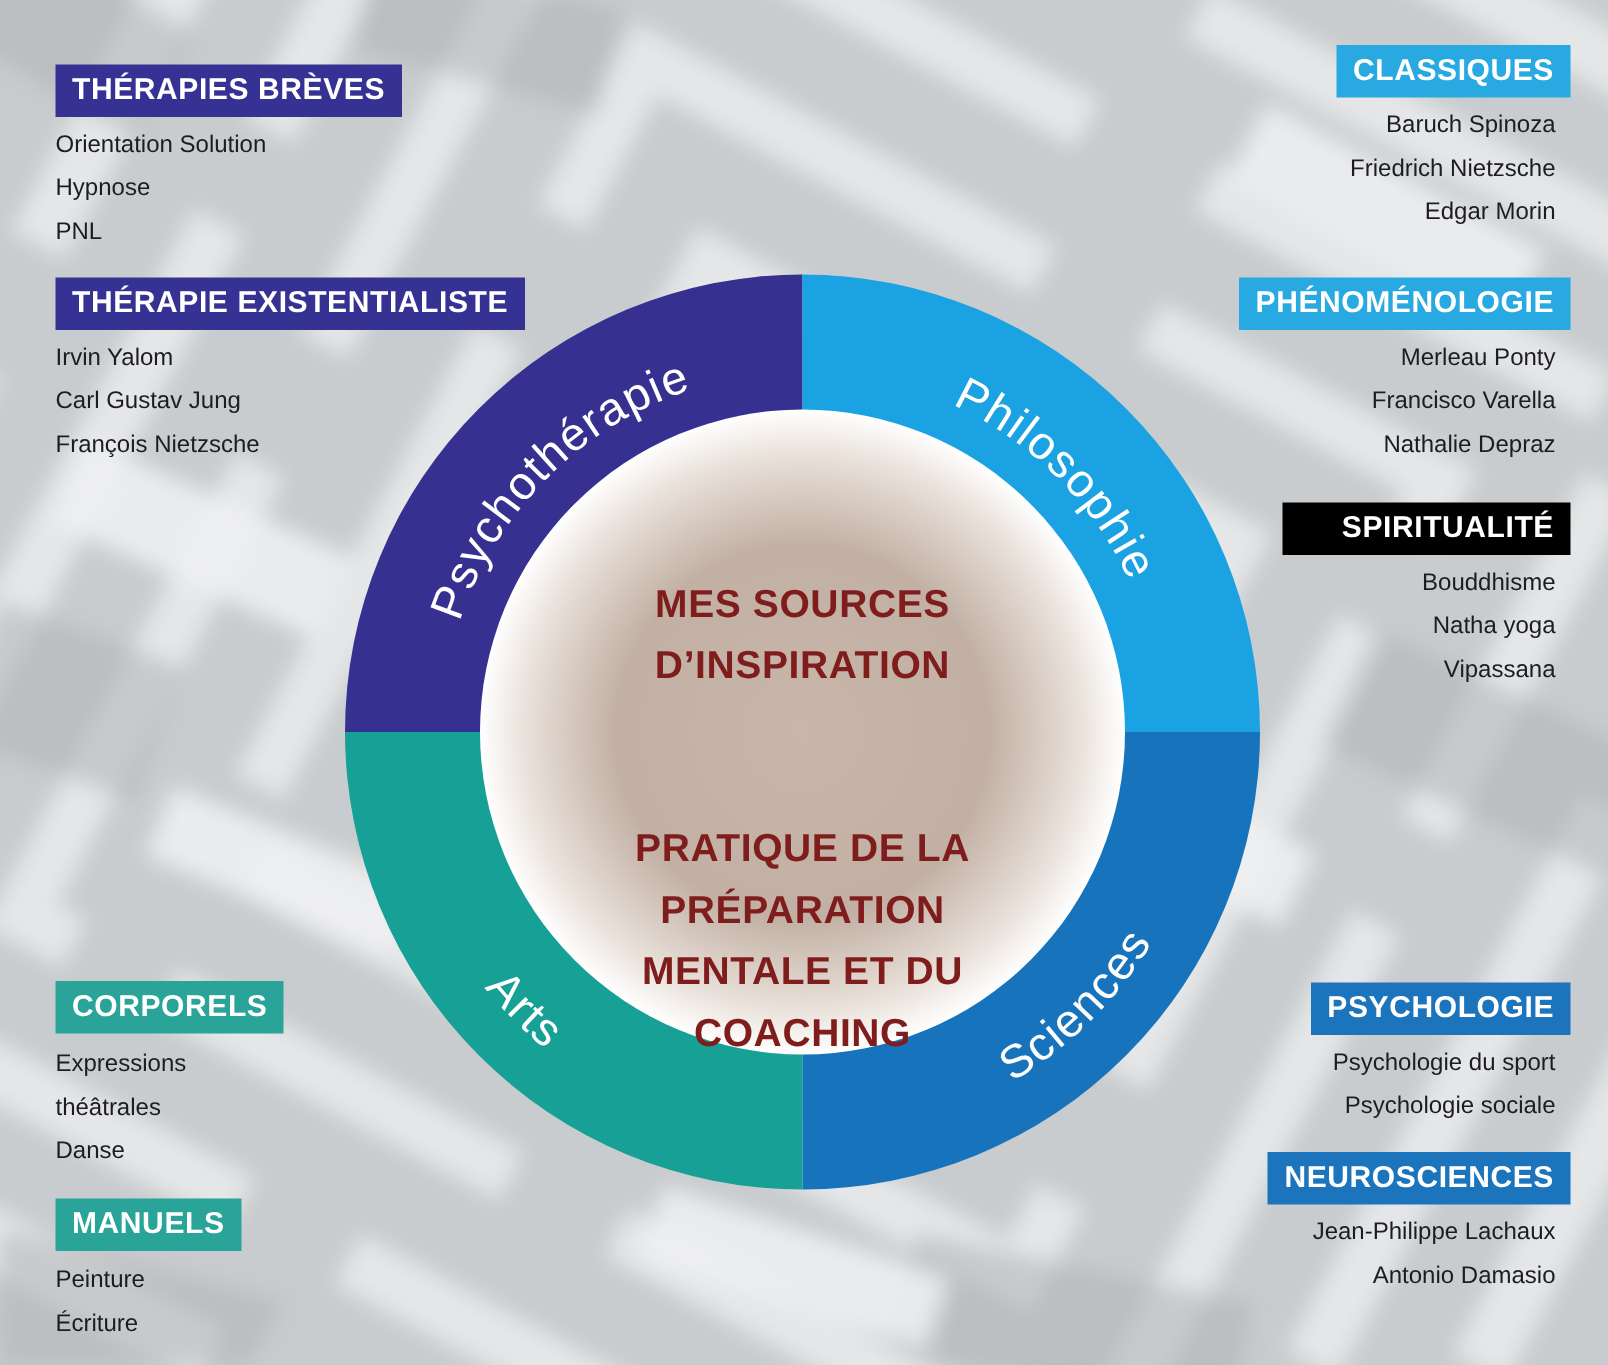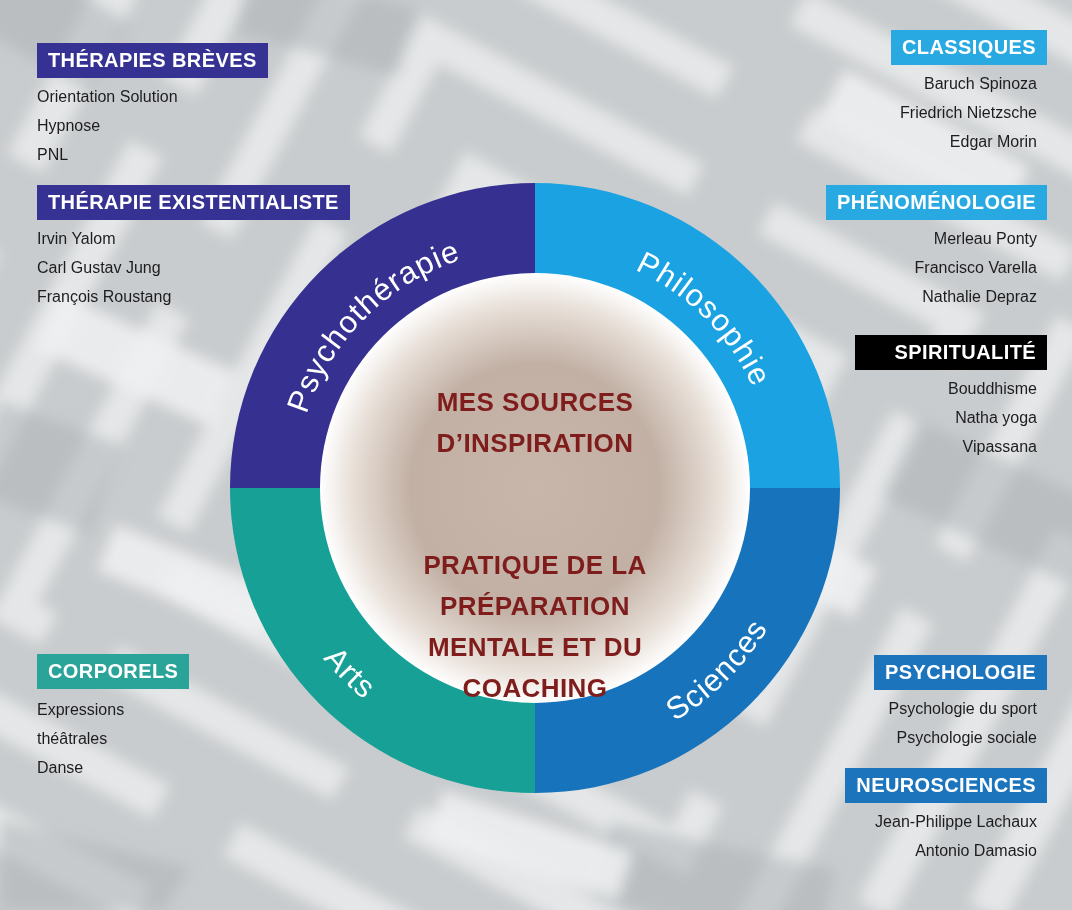--- a/index.html
+++ b/index.html
@@ -119,32 +119,39 @@
         <div>Hypnose</div>
         <div>PNL</div>
       </div>
   </div>
 
   <div class="group left" style="left:37px;top:185px">
     <div class="hdr" style="background-color: rgb(54, 50, 147);">THÉRAPIE EXISTENTIALISTE</div>
     <div class="items">
         <div>Irvin Yalom</div>
         <div>Carl Gustav Jung</div>
-        <div>François Roustang</div>
+        <div>François Nietzsche</div>
       </div>
   </div>
 
   <div class="group left" style="left:37px;top:654px">
     <div class="hdr" style="background-color: rgb(42, 163, 153);">CORPORELS</div>
     <div class="items" style="width:150px;margin-top:6px">
         <div>Expressions théâtrales</div>
         <div>Danse</div>
       </div>
   </div>
 
+  <div class="group left" style="left:37px;top:799px">
+    <div class="hdr" style="background-color: rgb(42, 163, 153);">MANUELS</div>
+    <div class="items" style="margin-top:5px">
+        <div>Peinture</div>
+        <div>Écriture</div>
+      </div>
+  </div>
 
   <div class="group right" style="right:25px;top:30px">
     <div class="hdr" style="background-color: rgb(41, 169, 226);">CLASSIQUES</div>
     <div class="items">
         <div>Baruch Spinoza</div>
         <div>Friedrich Nietzsche</div>
         <div>Edgar Morin</div>
       </div>
   </div>
 

